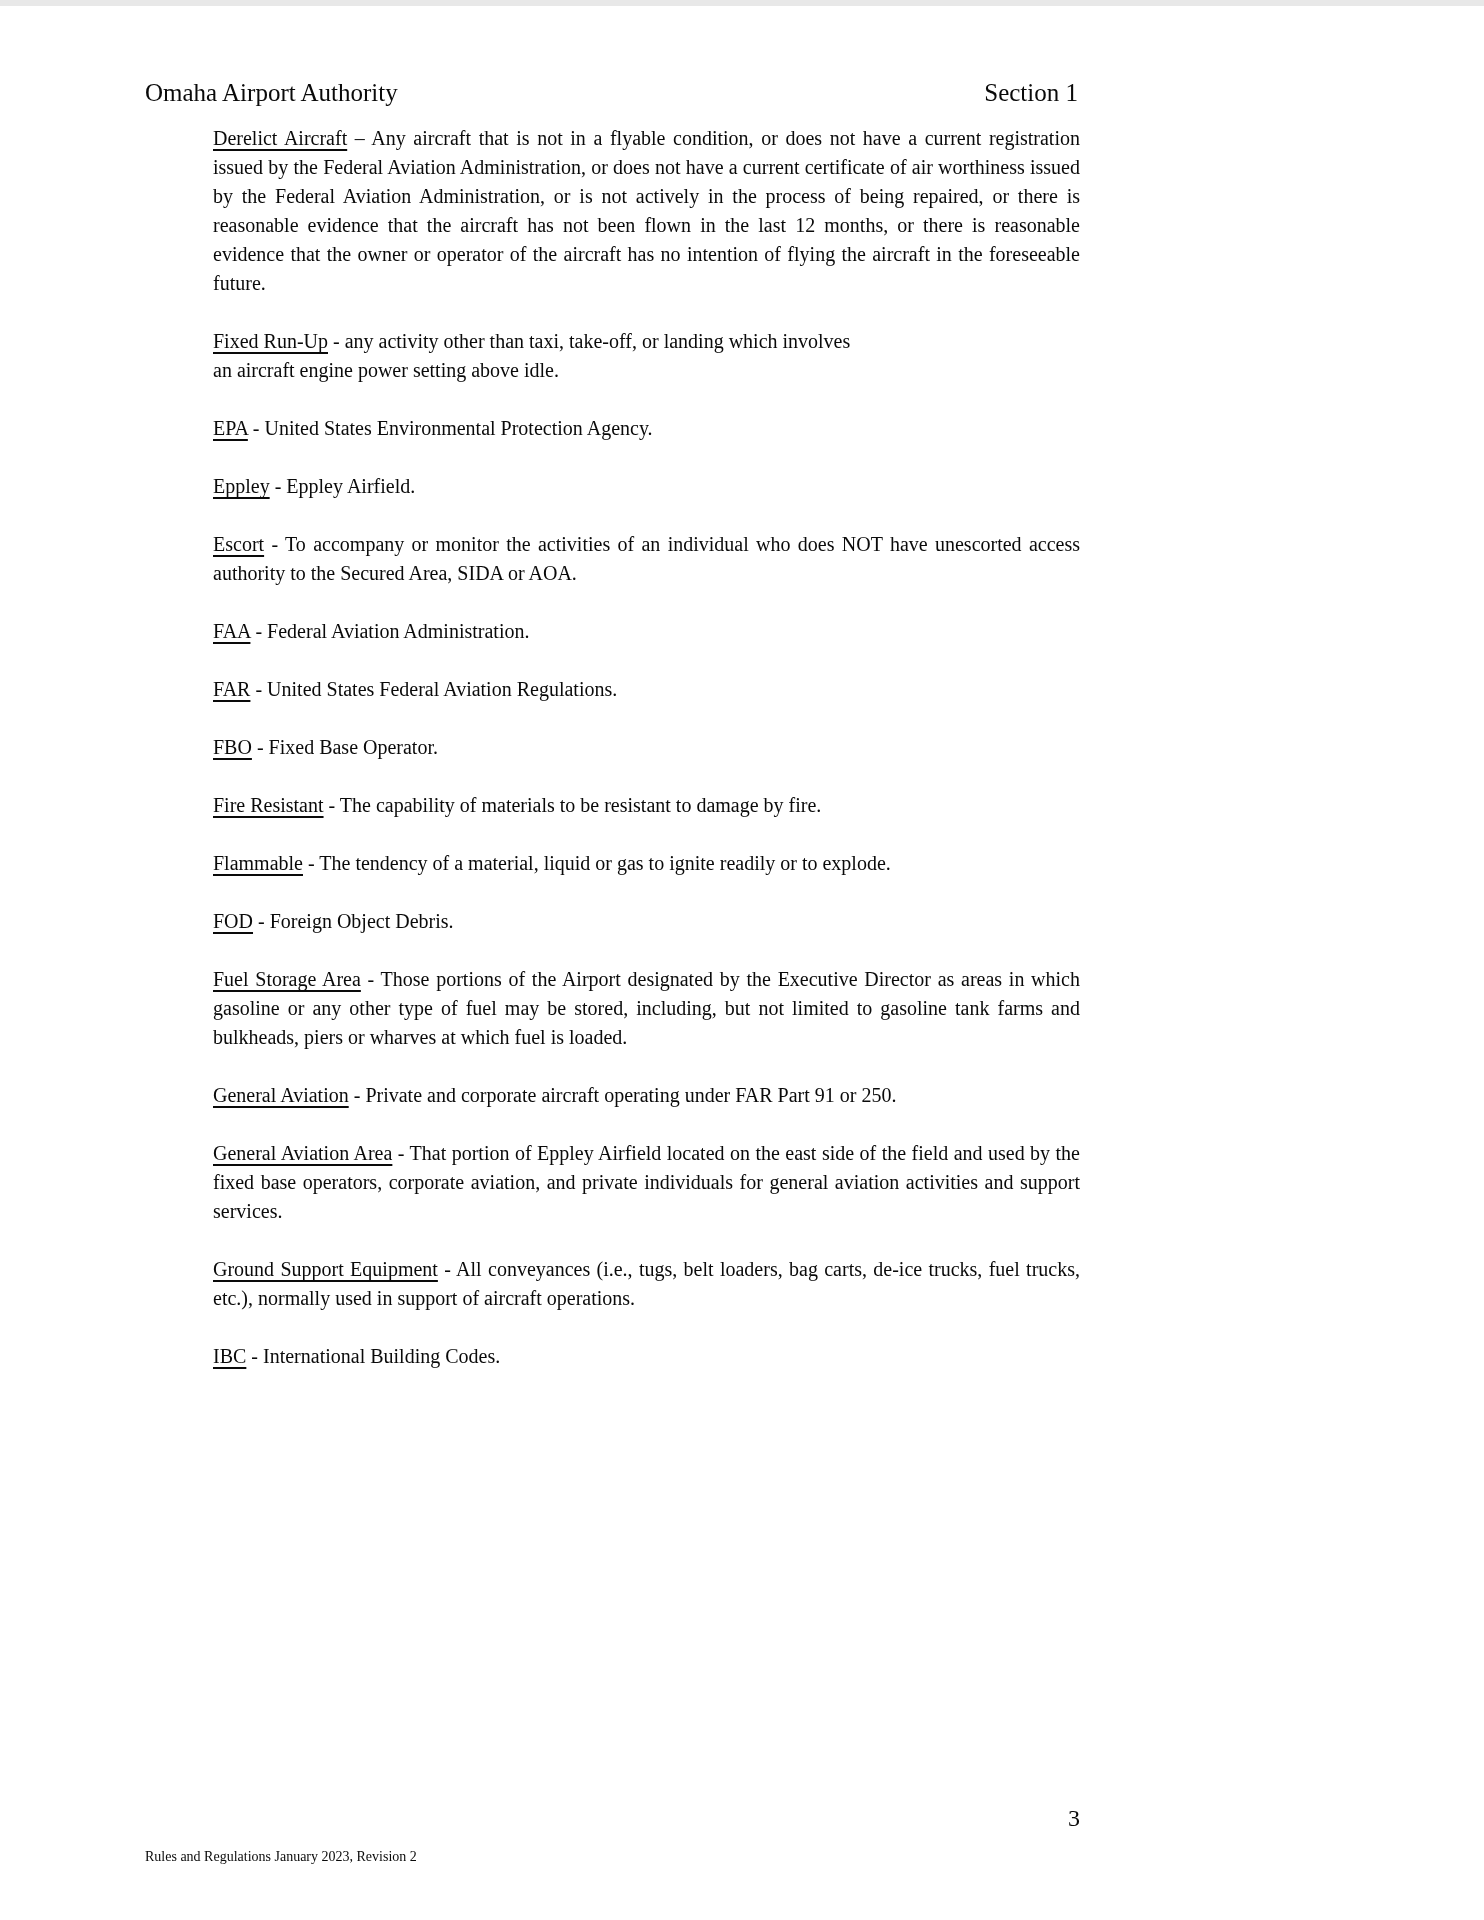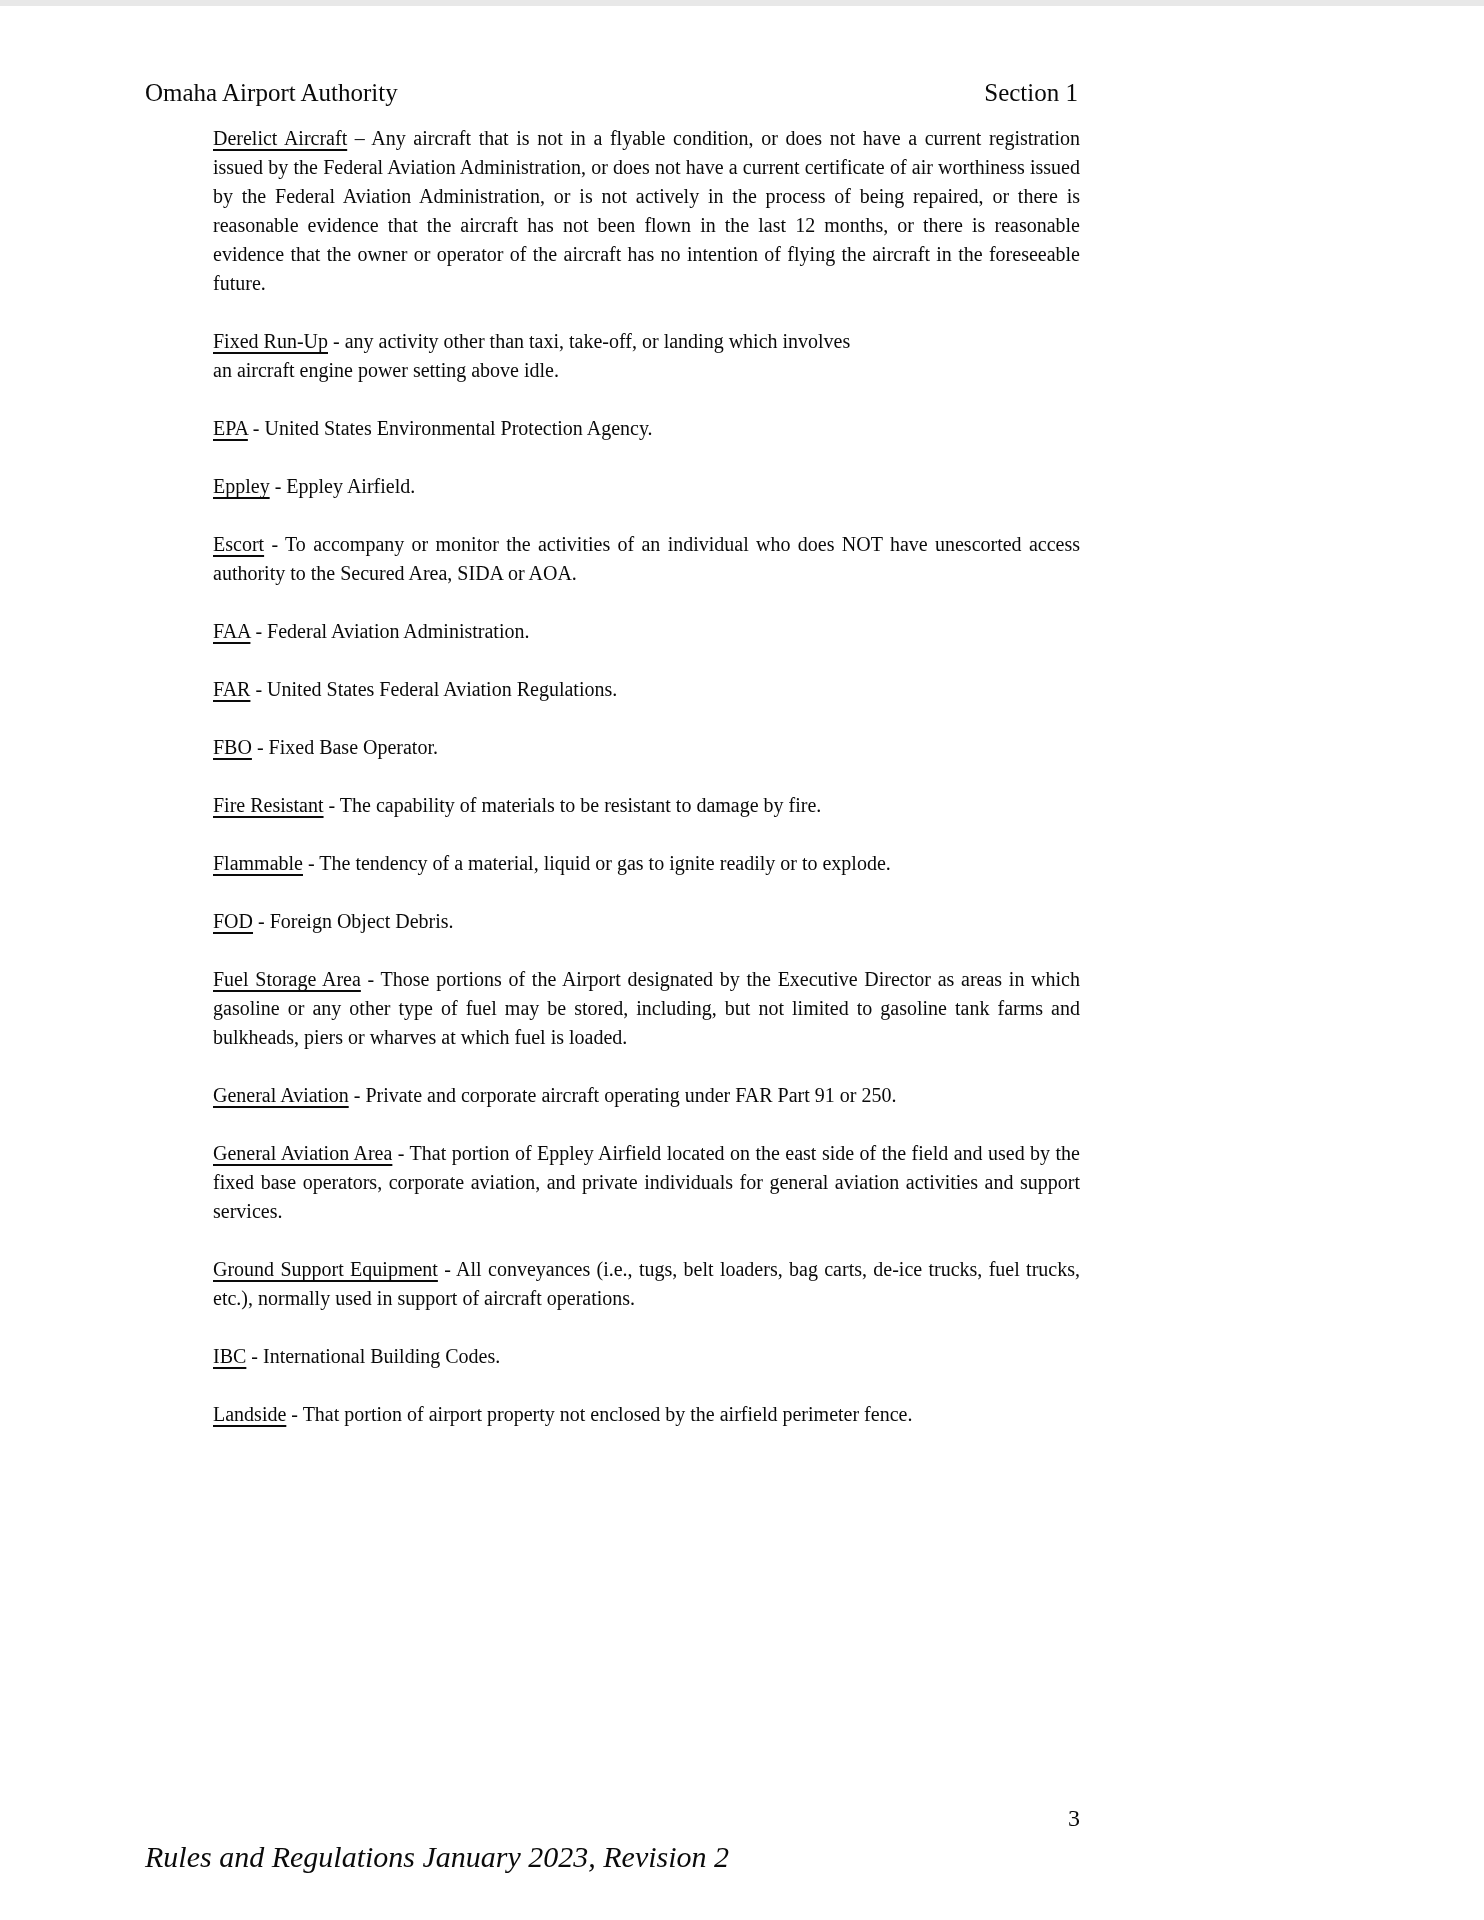--- a/index.html
+++ b/index.html
@@ -44,23 +44,22 @@
     text-underline-offset: 4px;
     text-decoration-thickness: 2px;
   }
   .def .text {
     white-space: pre-line;
   }
   .footer-text {
     position: absolute;
     left: 145px;
     top: 1838px;
-    font-size: 30px;
+    font-size: 14px;
     line-height: 26px;
-    font-style: italic;
   }
   .page-num {
     position: absolute;
     top: 1798px;
     left: 1052px;
     width: 28px;
     text-align: right;
     font-size: 24px;
     line-height: 28px;
   }
@@ -103,20 +102,19 @@
   <p class="def"><span class="term">Fuel Storage Area</span><span class="sep"> - </span><span class="text">Those portions of the Airport designated by the Executive Director as areas in which gasoline or any other type of fuel may be stored, including, but not limited to gasoline tank farms and bulkheads, piers or wharves at which fuel is loaded.</span></p>
 
   <p class="def"><span class="term">General Aviation</span><span class="sep"> - </span><span class="text">Private and corporate aircraft operating under FAR Part 91 or 250.</span></p>
 
   <p class="def"><span class="term">General Aviation Area</span><span class="sep"> - </span><span class="text">That portion of Eppley Airfield located on the east side of the field and used by the fixed base operators, corporate aviation, and private individuals for general aviation activities and support services.</span></p>
 
   <p class="def"><span class="term">Ground Support Equipment</span><span class="sep"> - </span><span class="text">All conveyances (i.e., tugs, belt loaders, bag carts, de-ice trucks, fuel trucks, etc.), normally used in support of aircraft operations.</span></p>
 
   <p class="def"><span class="term">IBC</span><span class="sep"> - </span><span class="text">International Building Codes.</span></p>
 
-  <p class="def"><span class="term">Landside</span><span class="sep"> - </span><span class="text">That portion of airport property not enclosed by the airfield perimeter fence.</span></p>
 </div>
 
   <div class="footer-text">Rules and Regulations January 2023, Revision 2</div>
 
   <div class="page-num">3</div>
 
 </div>
 
 </body></html>

